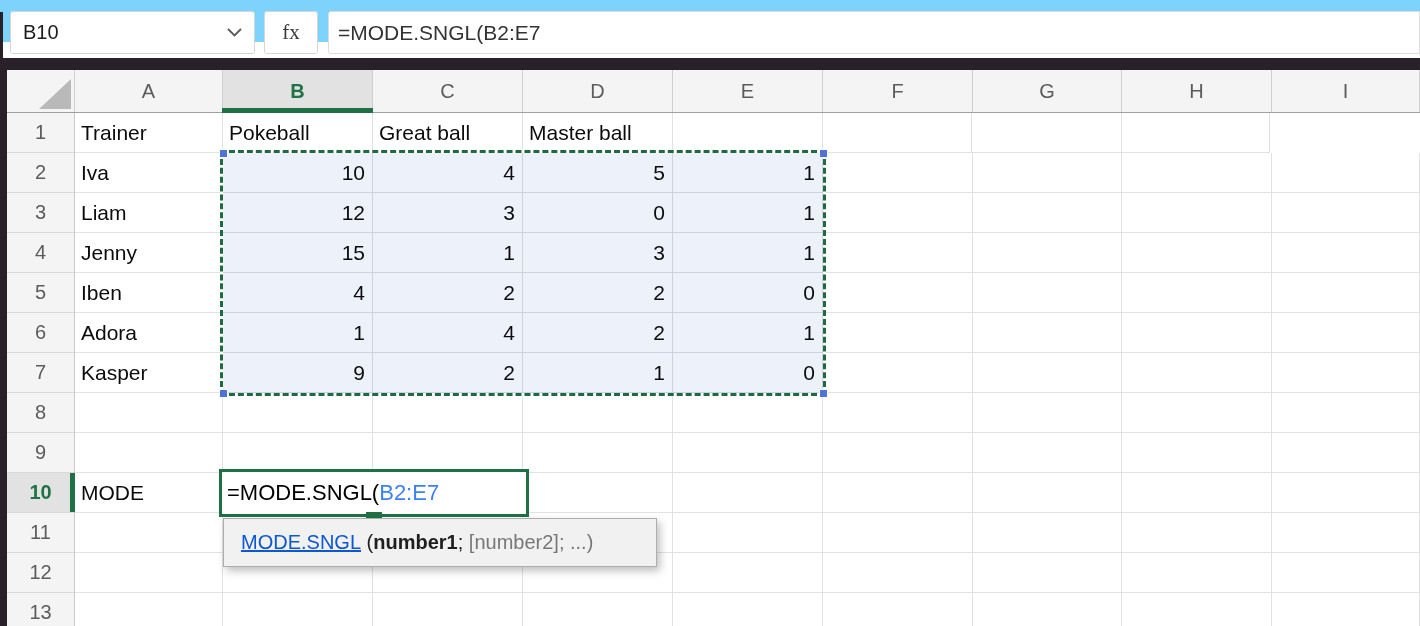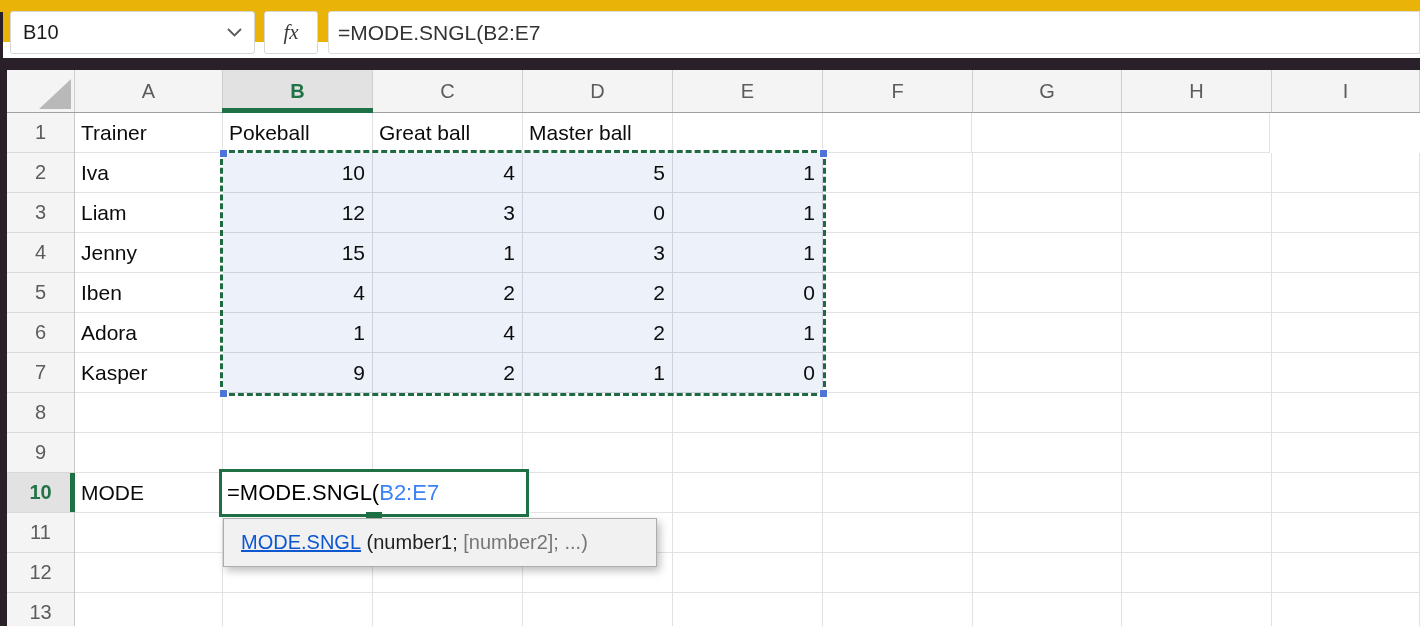--- a/index.html
+++ b/index.html
@@ -1,28 +1,28 @@
 <!DOCTYPE html>
 <html><head>
 <meta charset="utf-8">
 <style>
   * { box-sizing: border-box; margin: 0; padding: 0; }
   html,body { width:1420px; height:626px; overflow:hidden; background:#fff;
               font-family:"Liberation Sans", sans-serif; position:relative; }
 
   
-  .topbar { position:absolute; left:0; top:0; width:1420px; height:42px; background:#eab308; }
+  .topbar { position:absolute; left:0; top:0; width:1420px; height:42px; background:#7dd3fc; }
   .topbar-edge { position:absolute; left:0; top:12px; width:3px; height:46px; background:#2a2029; }
   .namebox { position:absolute; left:10px; top:11px; width:245px; height:43px; background:#fff;
              border:1px solid #d6d6d6; border-radius:3px; display:flex; align-items:center; }
   .namebox-text { padding-left:12px; font-size:20px; color:#1c1c1c; flex:1; }
   .namebox-chevron { margin-right:12px; display:flex; align-items:center; }
   .fxbox { position:absolute; left:264px; top:11px; width:54px; height:43px; background:#fff;
            border:1px solid #d6d6d6; border-radius:3px; display:flex; align-items:center; justify-content:center;
-           font-family:"Liberation Serif", serif; font-style:italic; font-size:21px; color:#3b3b3b; }
+           font-family:"Liberation Serif", serif; font-size:21px; color:#3b3b3b; }
   .formulabar { position:absolute; left:328px; top:11px; width:1092px; height:43px; background:#fff;
                 border:1px solid #dcdcdc; border-radius:3px 0 0 3px; display:flex; align-items:center; }
   .formulabar-text { padding-left:9px; font-size:21px; color:#333; }
 
   
   .darkband  { position:absolute; left:0; top:58px; width:1420px; height:12px; background:#2a2029; }
   .leftstrip { position:absolute; left:0; top:70px; width:7px;  height:556px; background:#2a2029; }
 
   
   .sheet { position:absolute; left:7px; top:70px; width:1413px; height:556px; background:#fff; overflow:hidden; }
@@ -74,21 +74,21 @@
   .editbox .ref { color:#3b82f6; }
   .edit-nub { position:absolute; left:50%; bottom:-7px; transform:translateX(-50%);
               width:16px; height:9px; background:#1f7145; }
 
   
   .tooltip { position:absolute; left:216px; top:448px; width:434px; height:49px; background:#f2f1f1;
              border:1px solid #adadad; box-shadow:3px 4px 8px rgba(0,0,0,0.25);
              display:flex; align-items:center; padding-left:17px; font-size:20px; color:#1f1f1f;
              white-space:pre; z-index:6; }
   .tooltip .fn { color:#0d57d1; text-decoration:underline;text-align:right; }
-  .tooltip .arg1 { font-weight:normal; }
+  .tooltip .arg1 { font-weight:bold; }
   .tooltip .muted { color:#777; }
 </style>
 </head>
 <body>
 
 <div class="topbar">
   <div class="topbar-edge"></div>
   <div class="namebox">
     <span class="namebox-text">B10</span>
     <span class="namebox-chevron">

